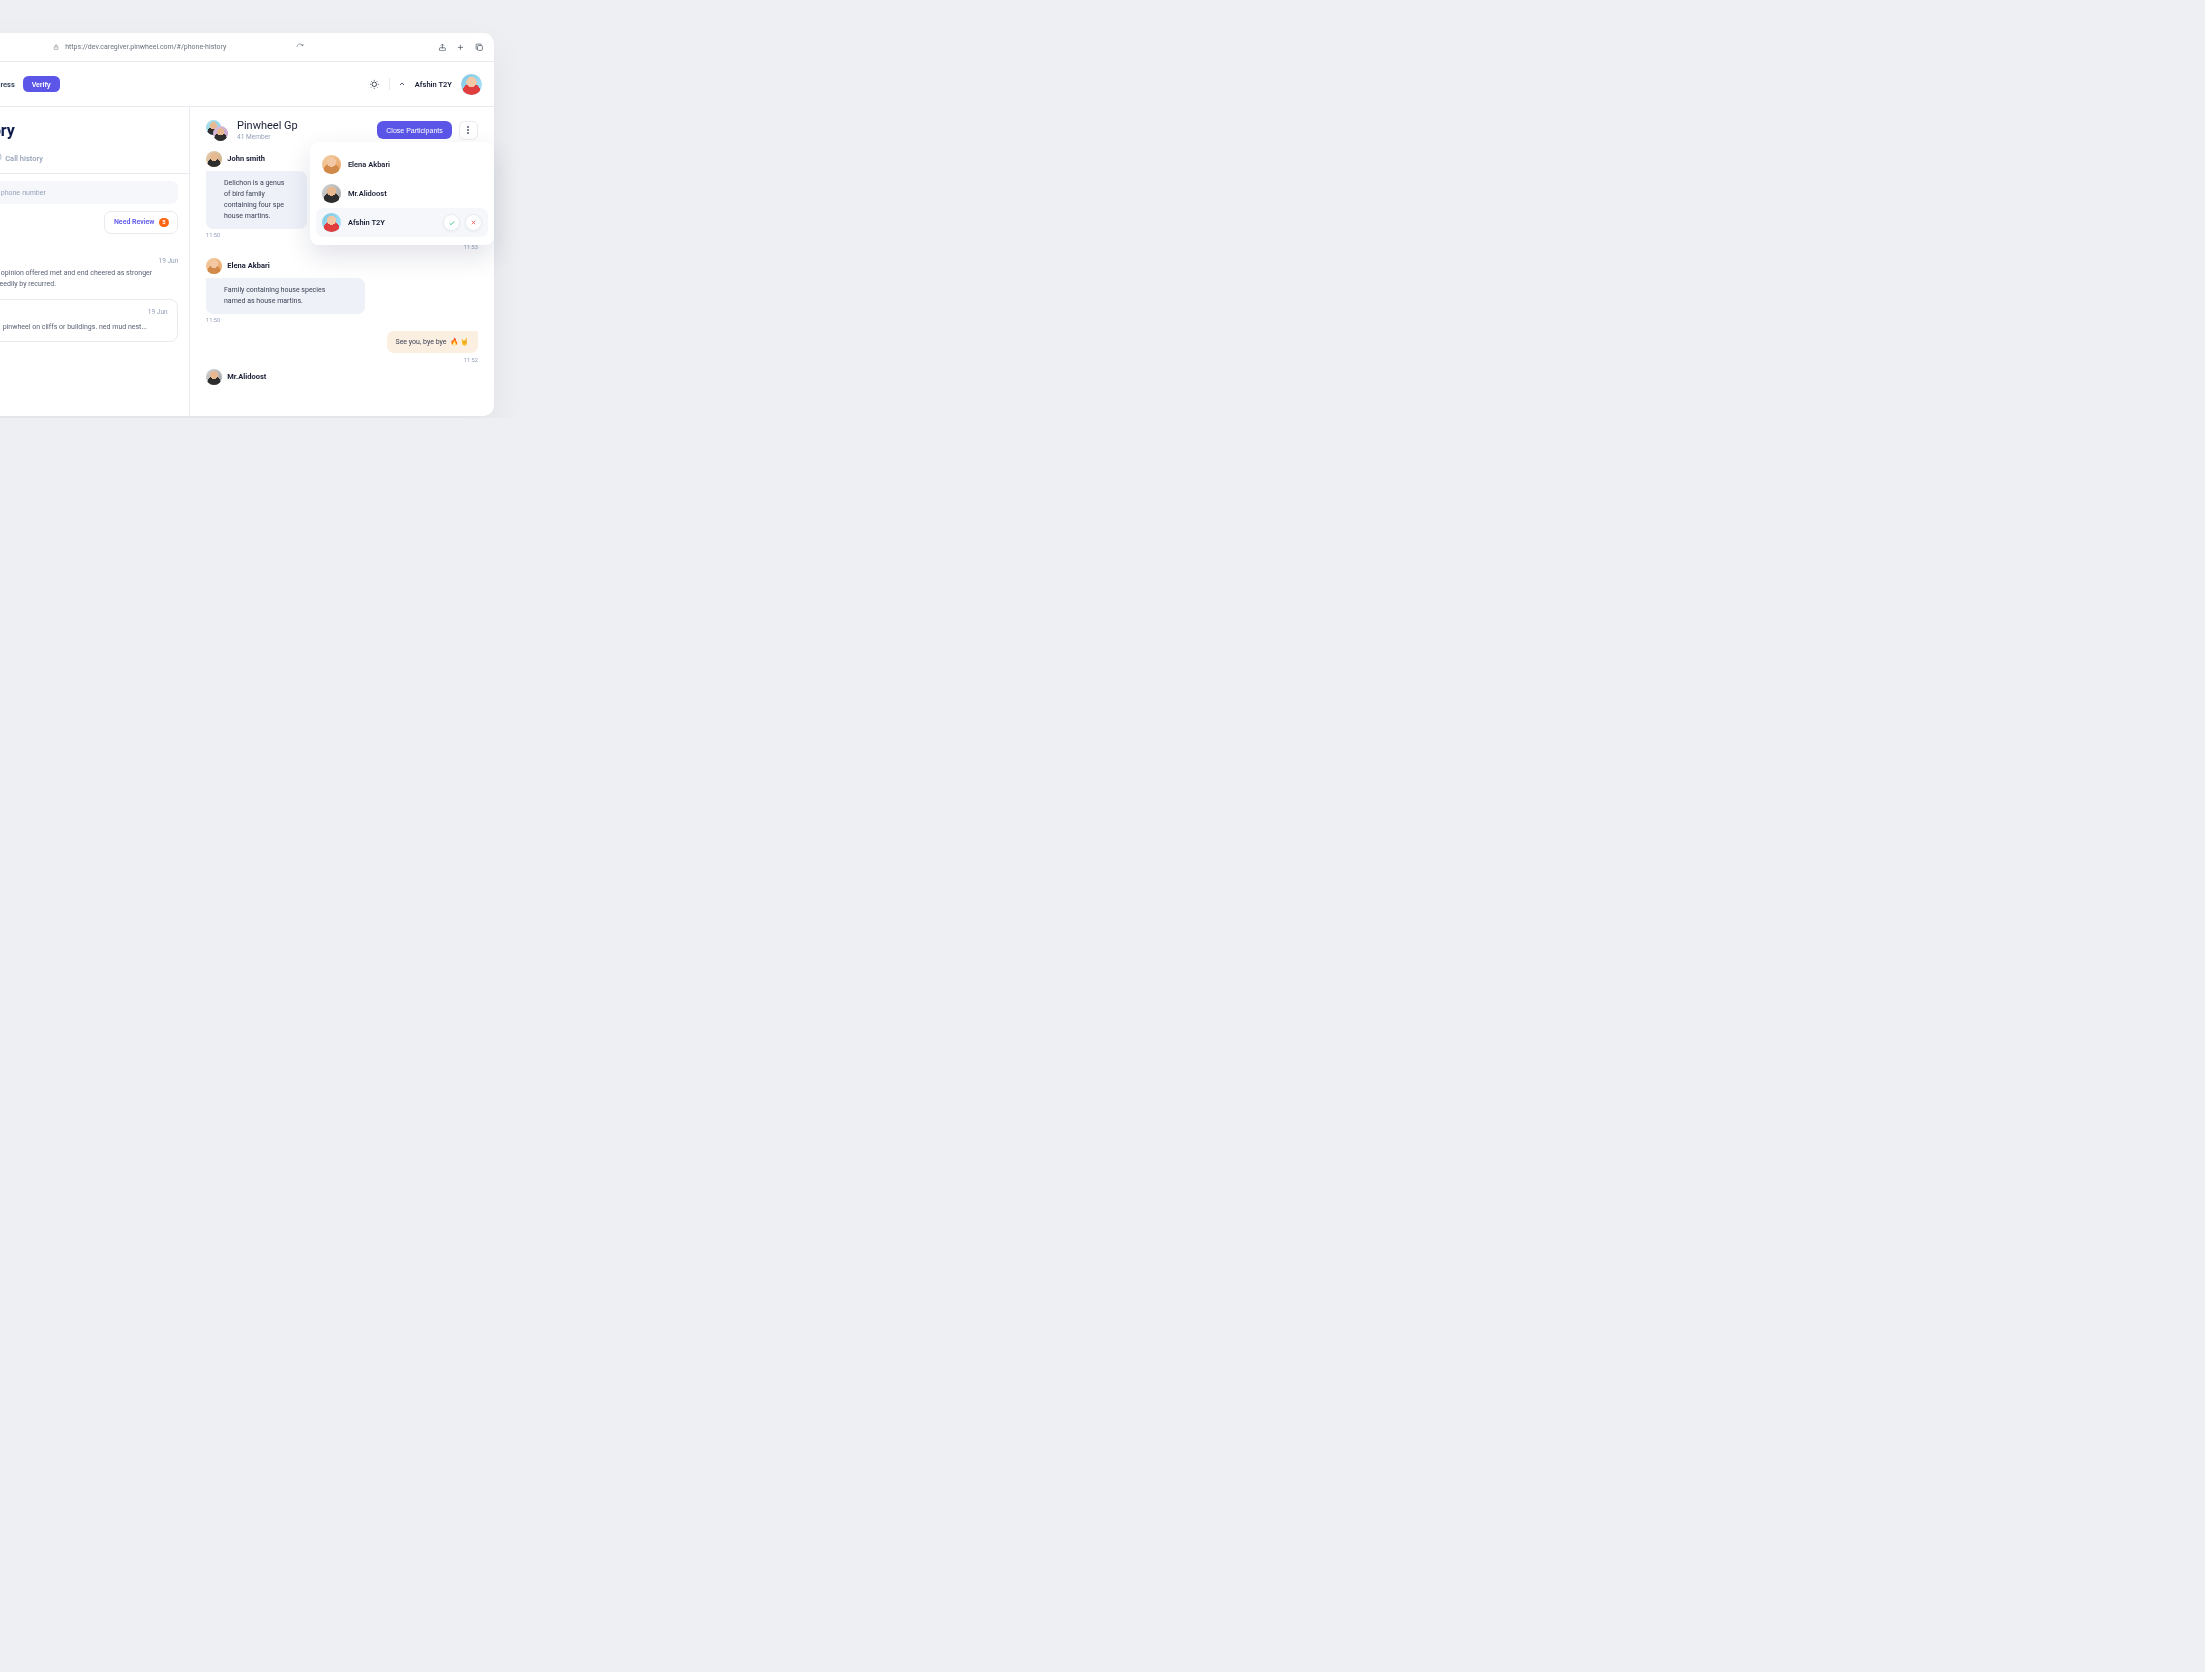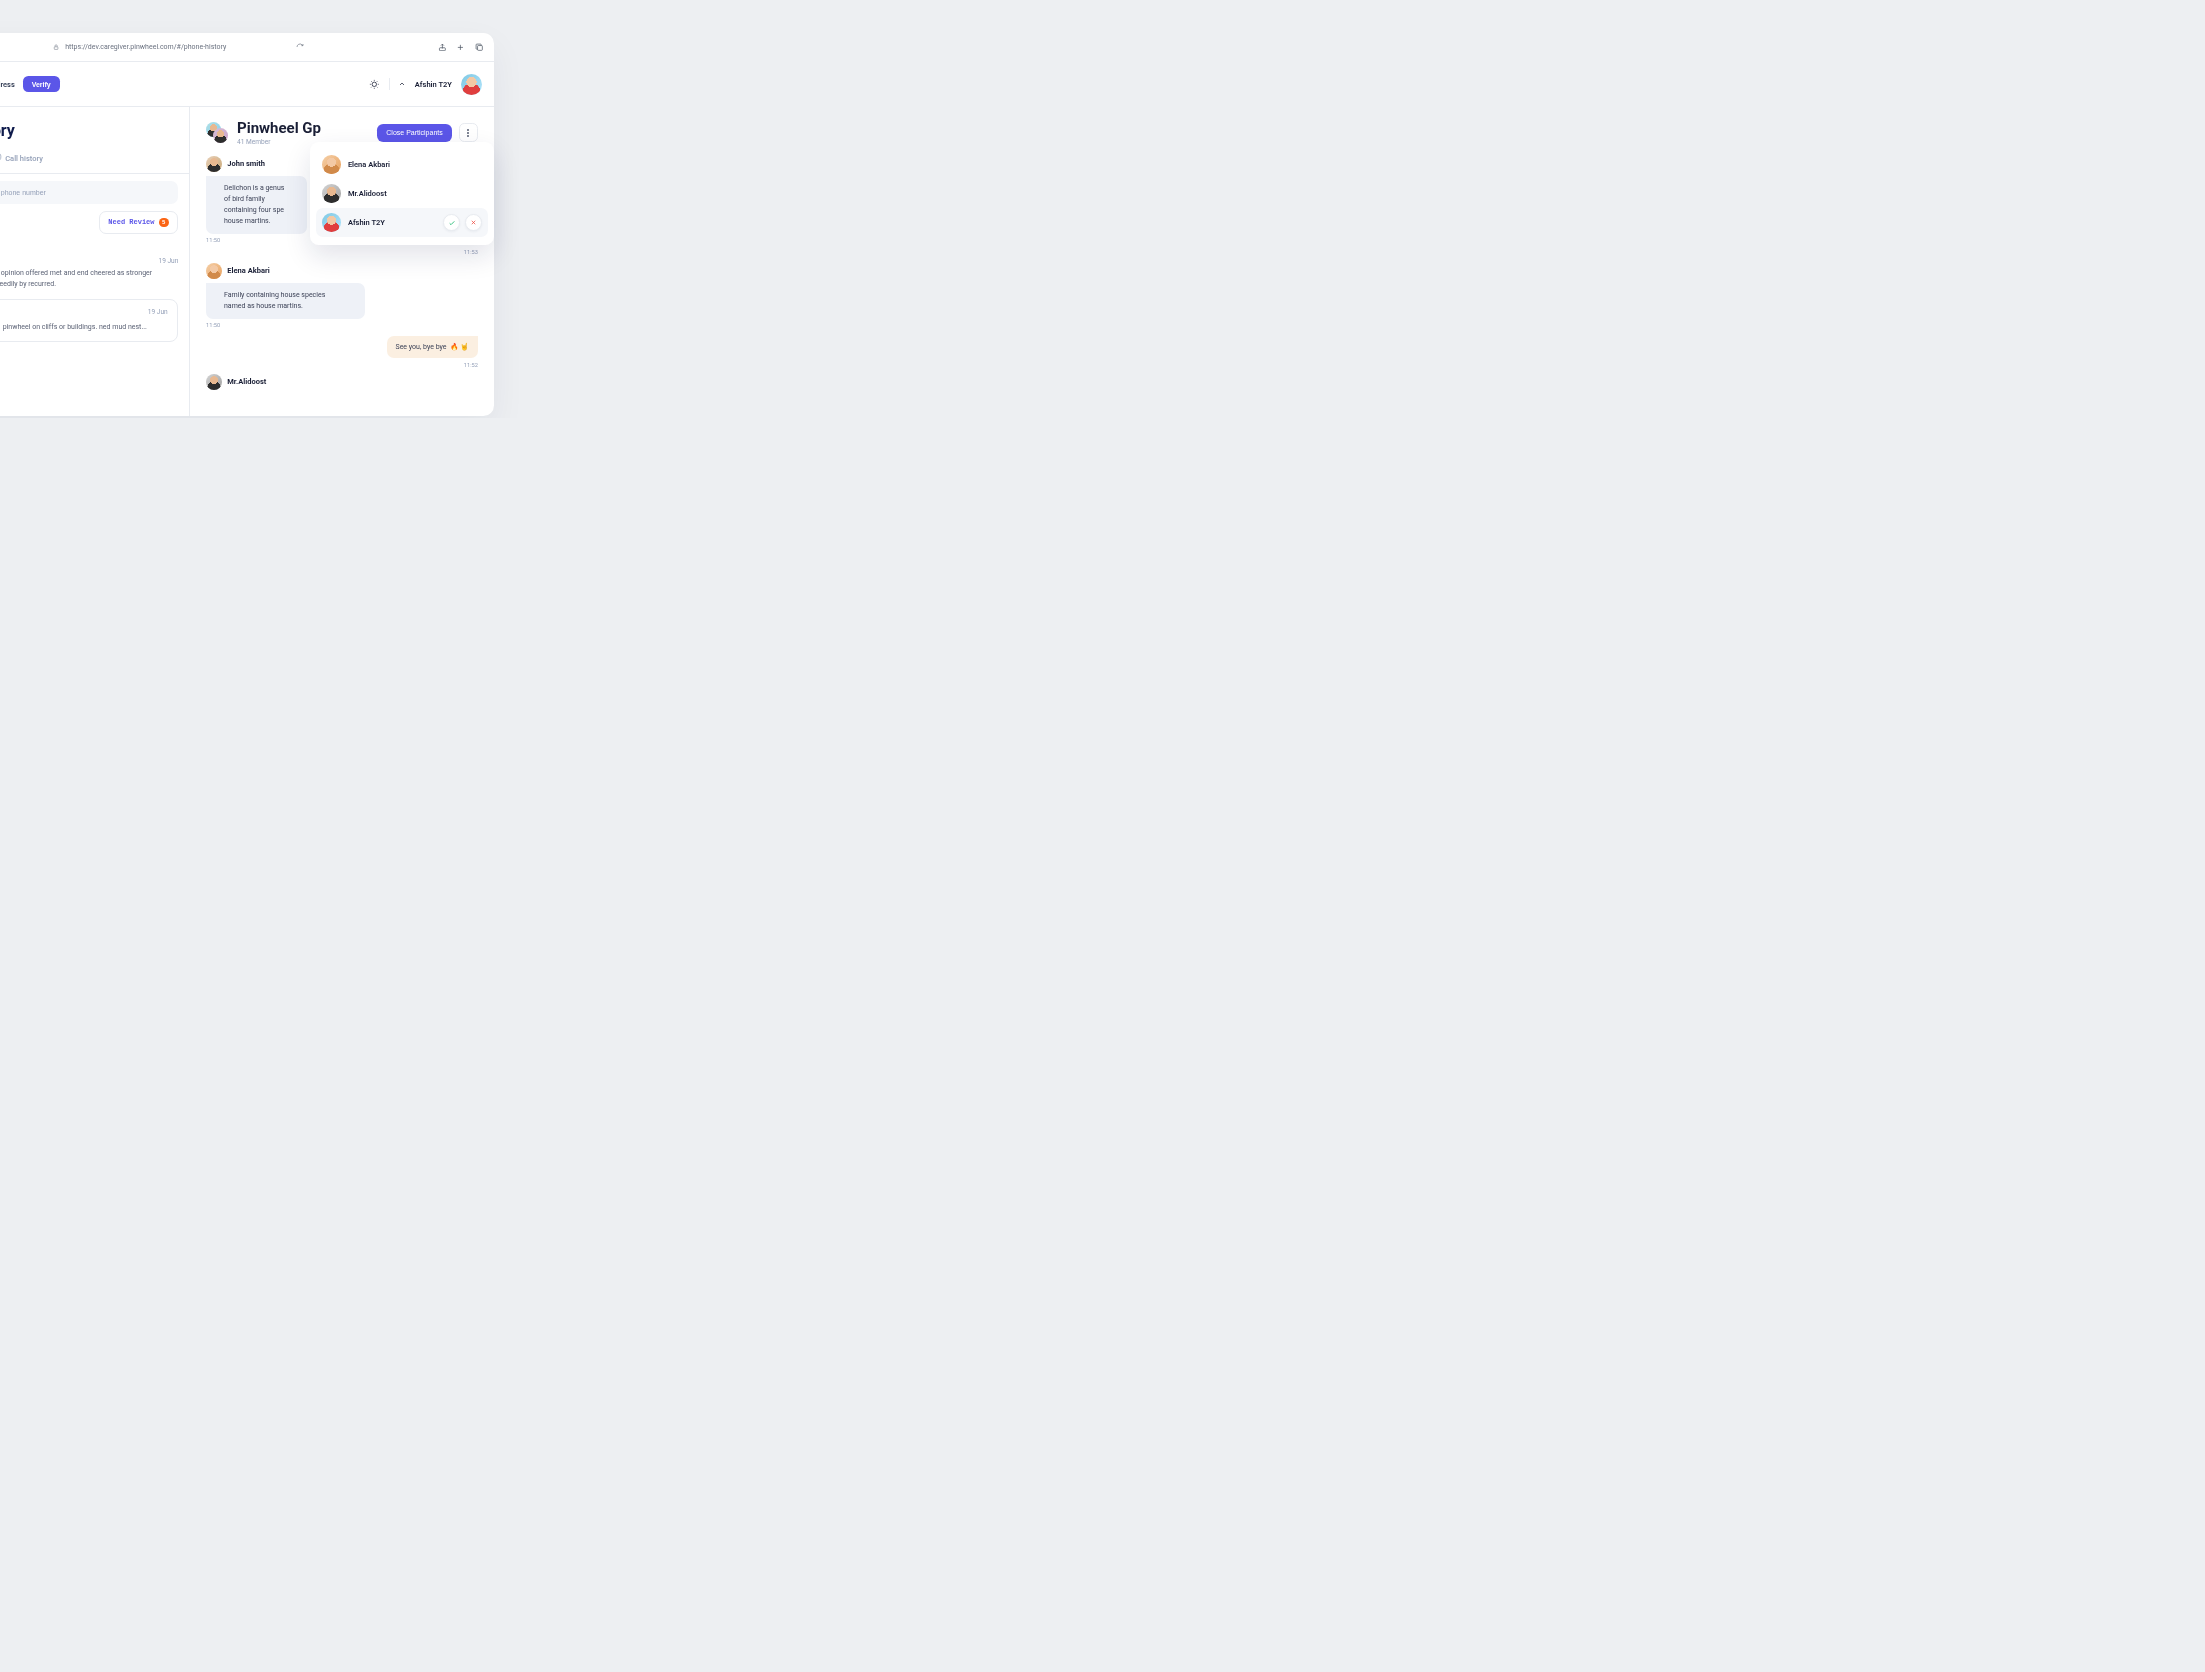--- a/index.html
+++ b/index.html
@@ -179,21 +179,20 @@
     align-items: center;
     gap: 4.4px;
     border: 0.4px solid var(--border-light);
     background: #fff;
     border-radius: 7px;
     padding: 5.3px 8.8px;
     font-size: 7px;
     font-weight: 600;
     color: var(--primary-text);
     float: right;
-    font-family: Liberation Mono, monospace;
   }
   .badge {
     background: var(--badge-orange);
     color: #fff;
     border-radius: 441px;
     min-width: 9.7px;
     height: 9.7px;
     display: inline-flex;
     align-items: center;
     justify-content: center;
@@ -237,21 +236,21 @@
     gap: 7px;
     margin-bottom: 9.7px;
   }
   .group-avatars {
     position: relative;
     width: 24px; height: 21px;
   }
   .group-avatars .avatar { position: absolute; width: 15px; height: 15px; }
   .ga1 { left: 0; top: 0; background: linear-gradient(135deg,#B0E0E6,#87CEEB); }
   .ga2 { left: 7px; top: 6.2px; background: linear-gradient(135deg,#D8BFD8,#C8A2C8); }
-  .group-name { font-size: 15px; font-weight: 700; color: #1A1F36; }
+  .group-name { font-size: 11px; font-weight: 400; color: #1A1F36; }
   .group-sub { font-size: 6.6px; color: var(--text-muted); margin-top: 0.9px; }
   .chat-header-actions { margin-left: auto; display: flex; gap: 6.2px; align-items: center; }
   .close-participants {
     background: var(--primary);
     color: #fff;
     border: none;
     border-radius: 6.2px;
     padding: 5.7px 9.7px;
     font-size: 7px;
     font-weight: 500;

